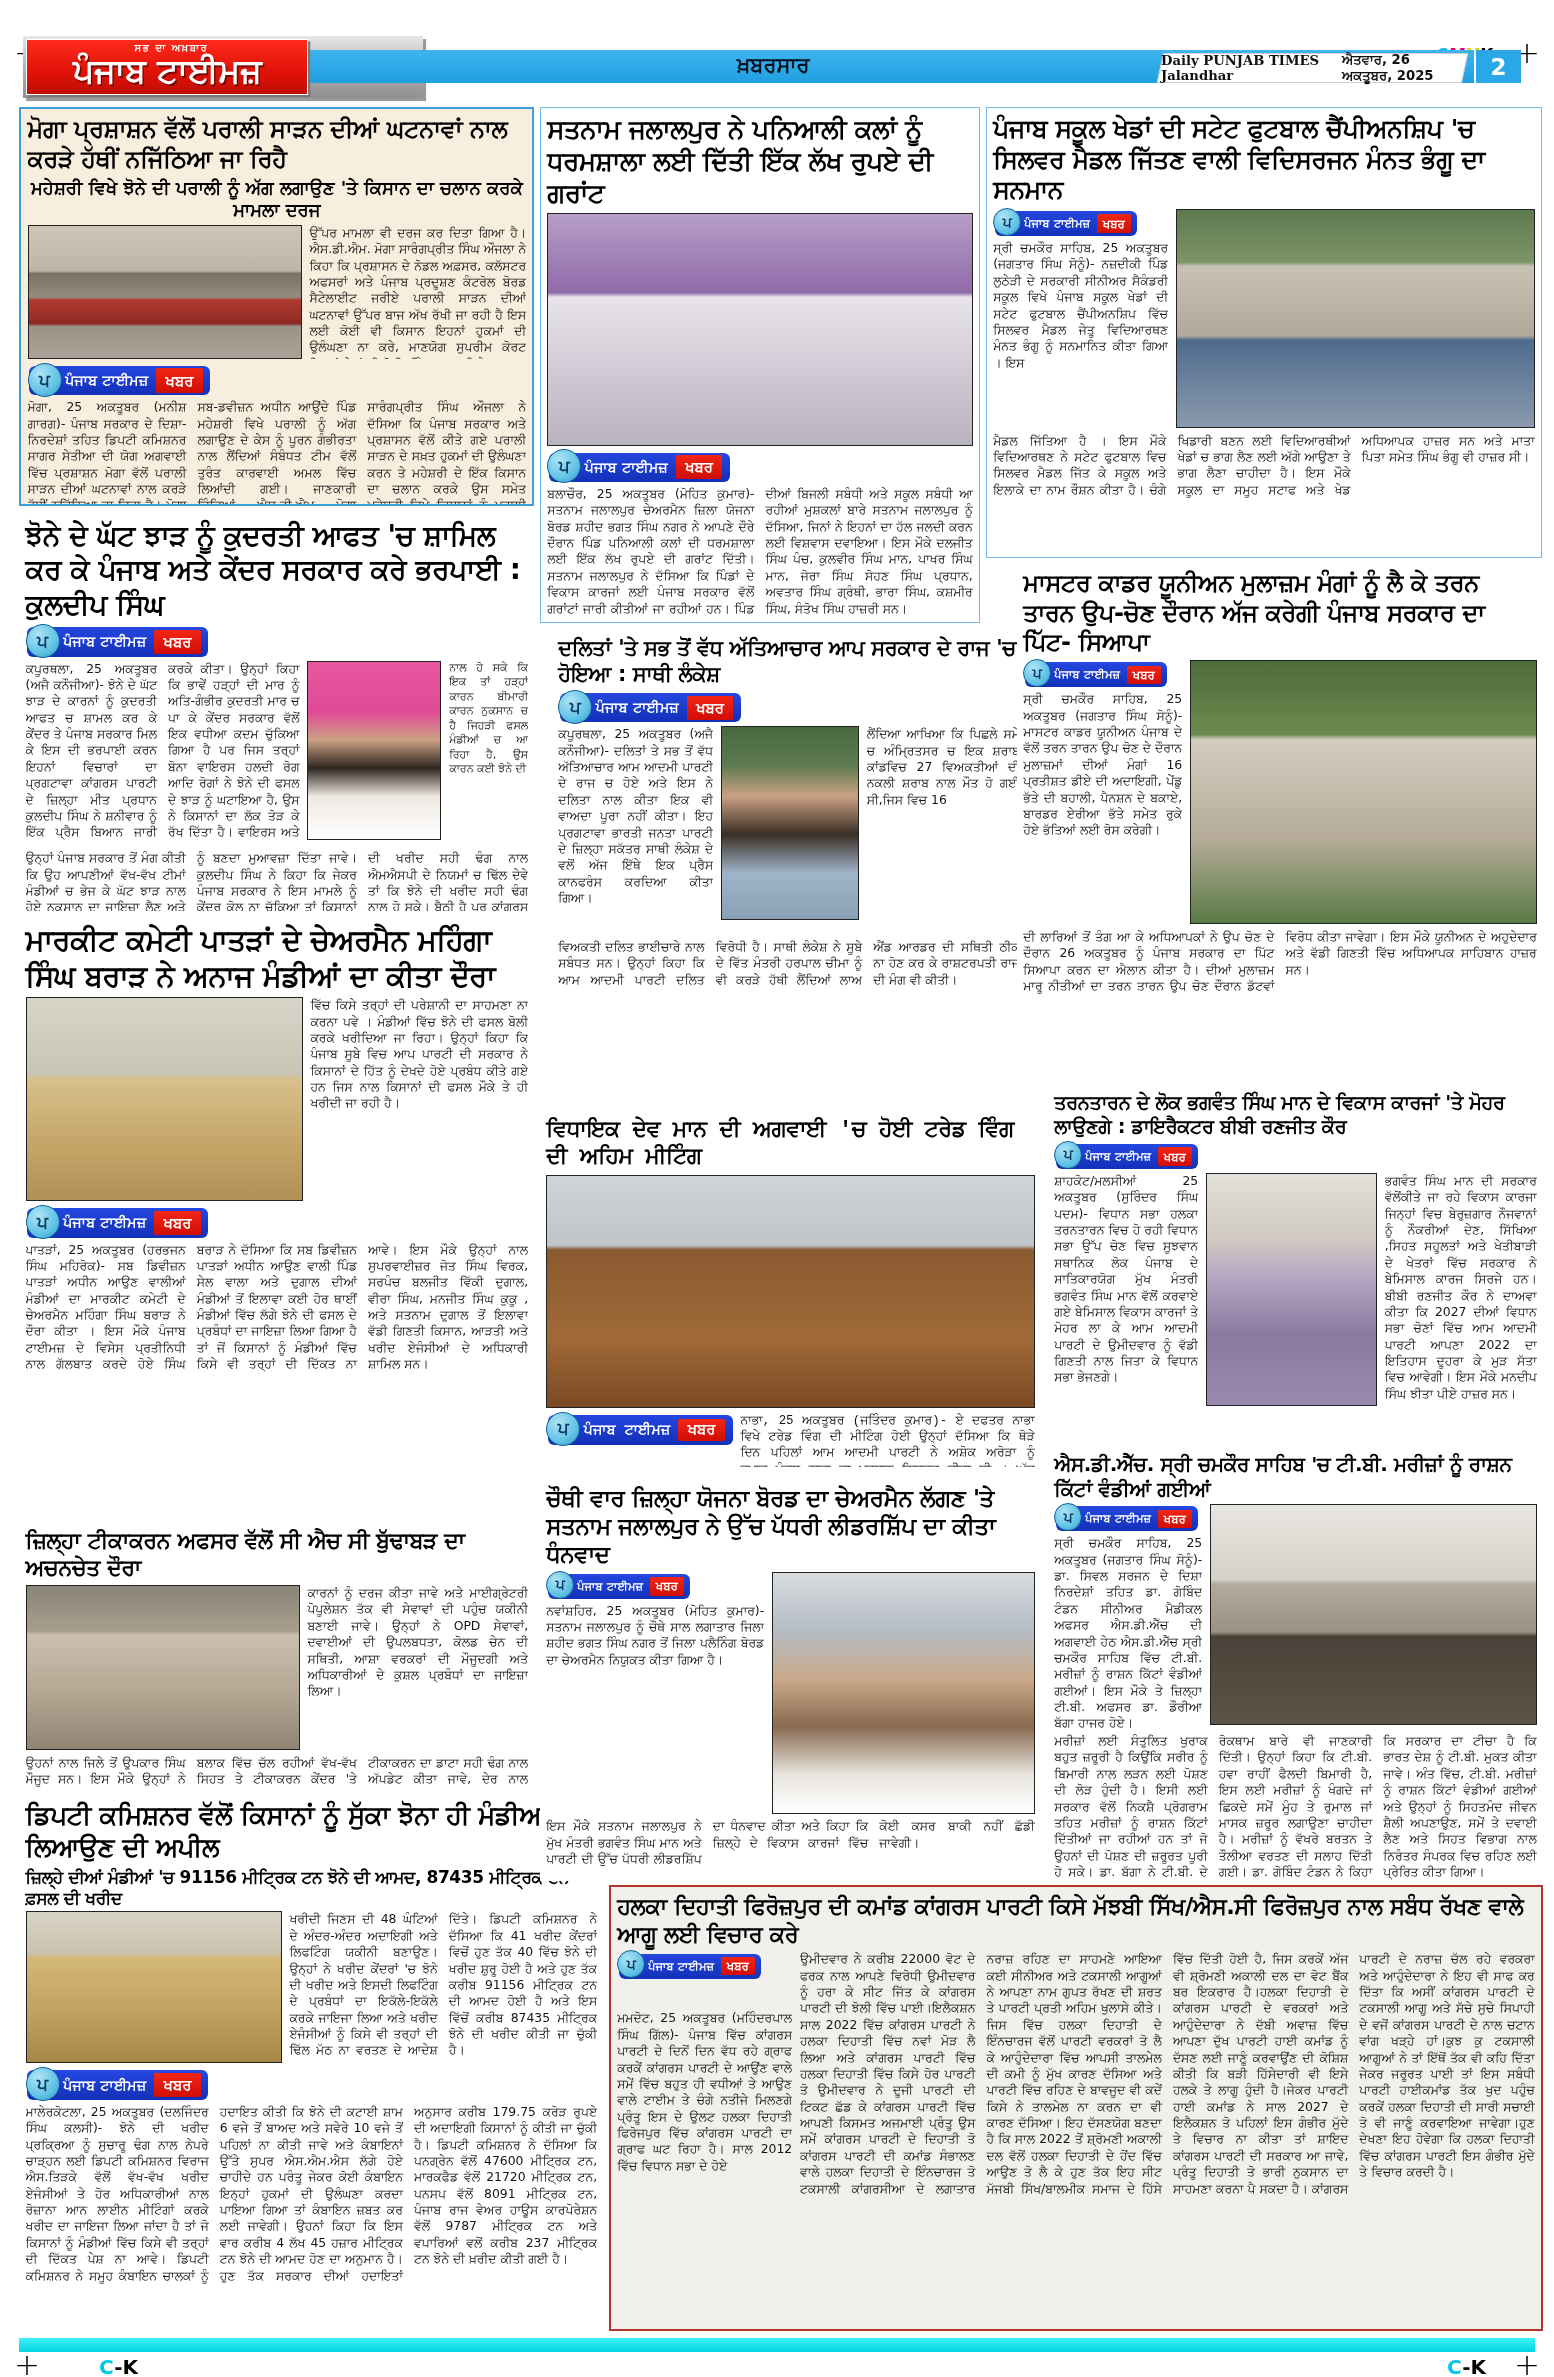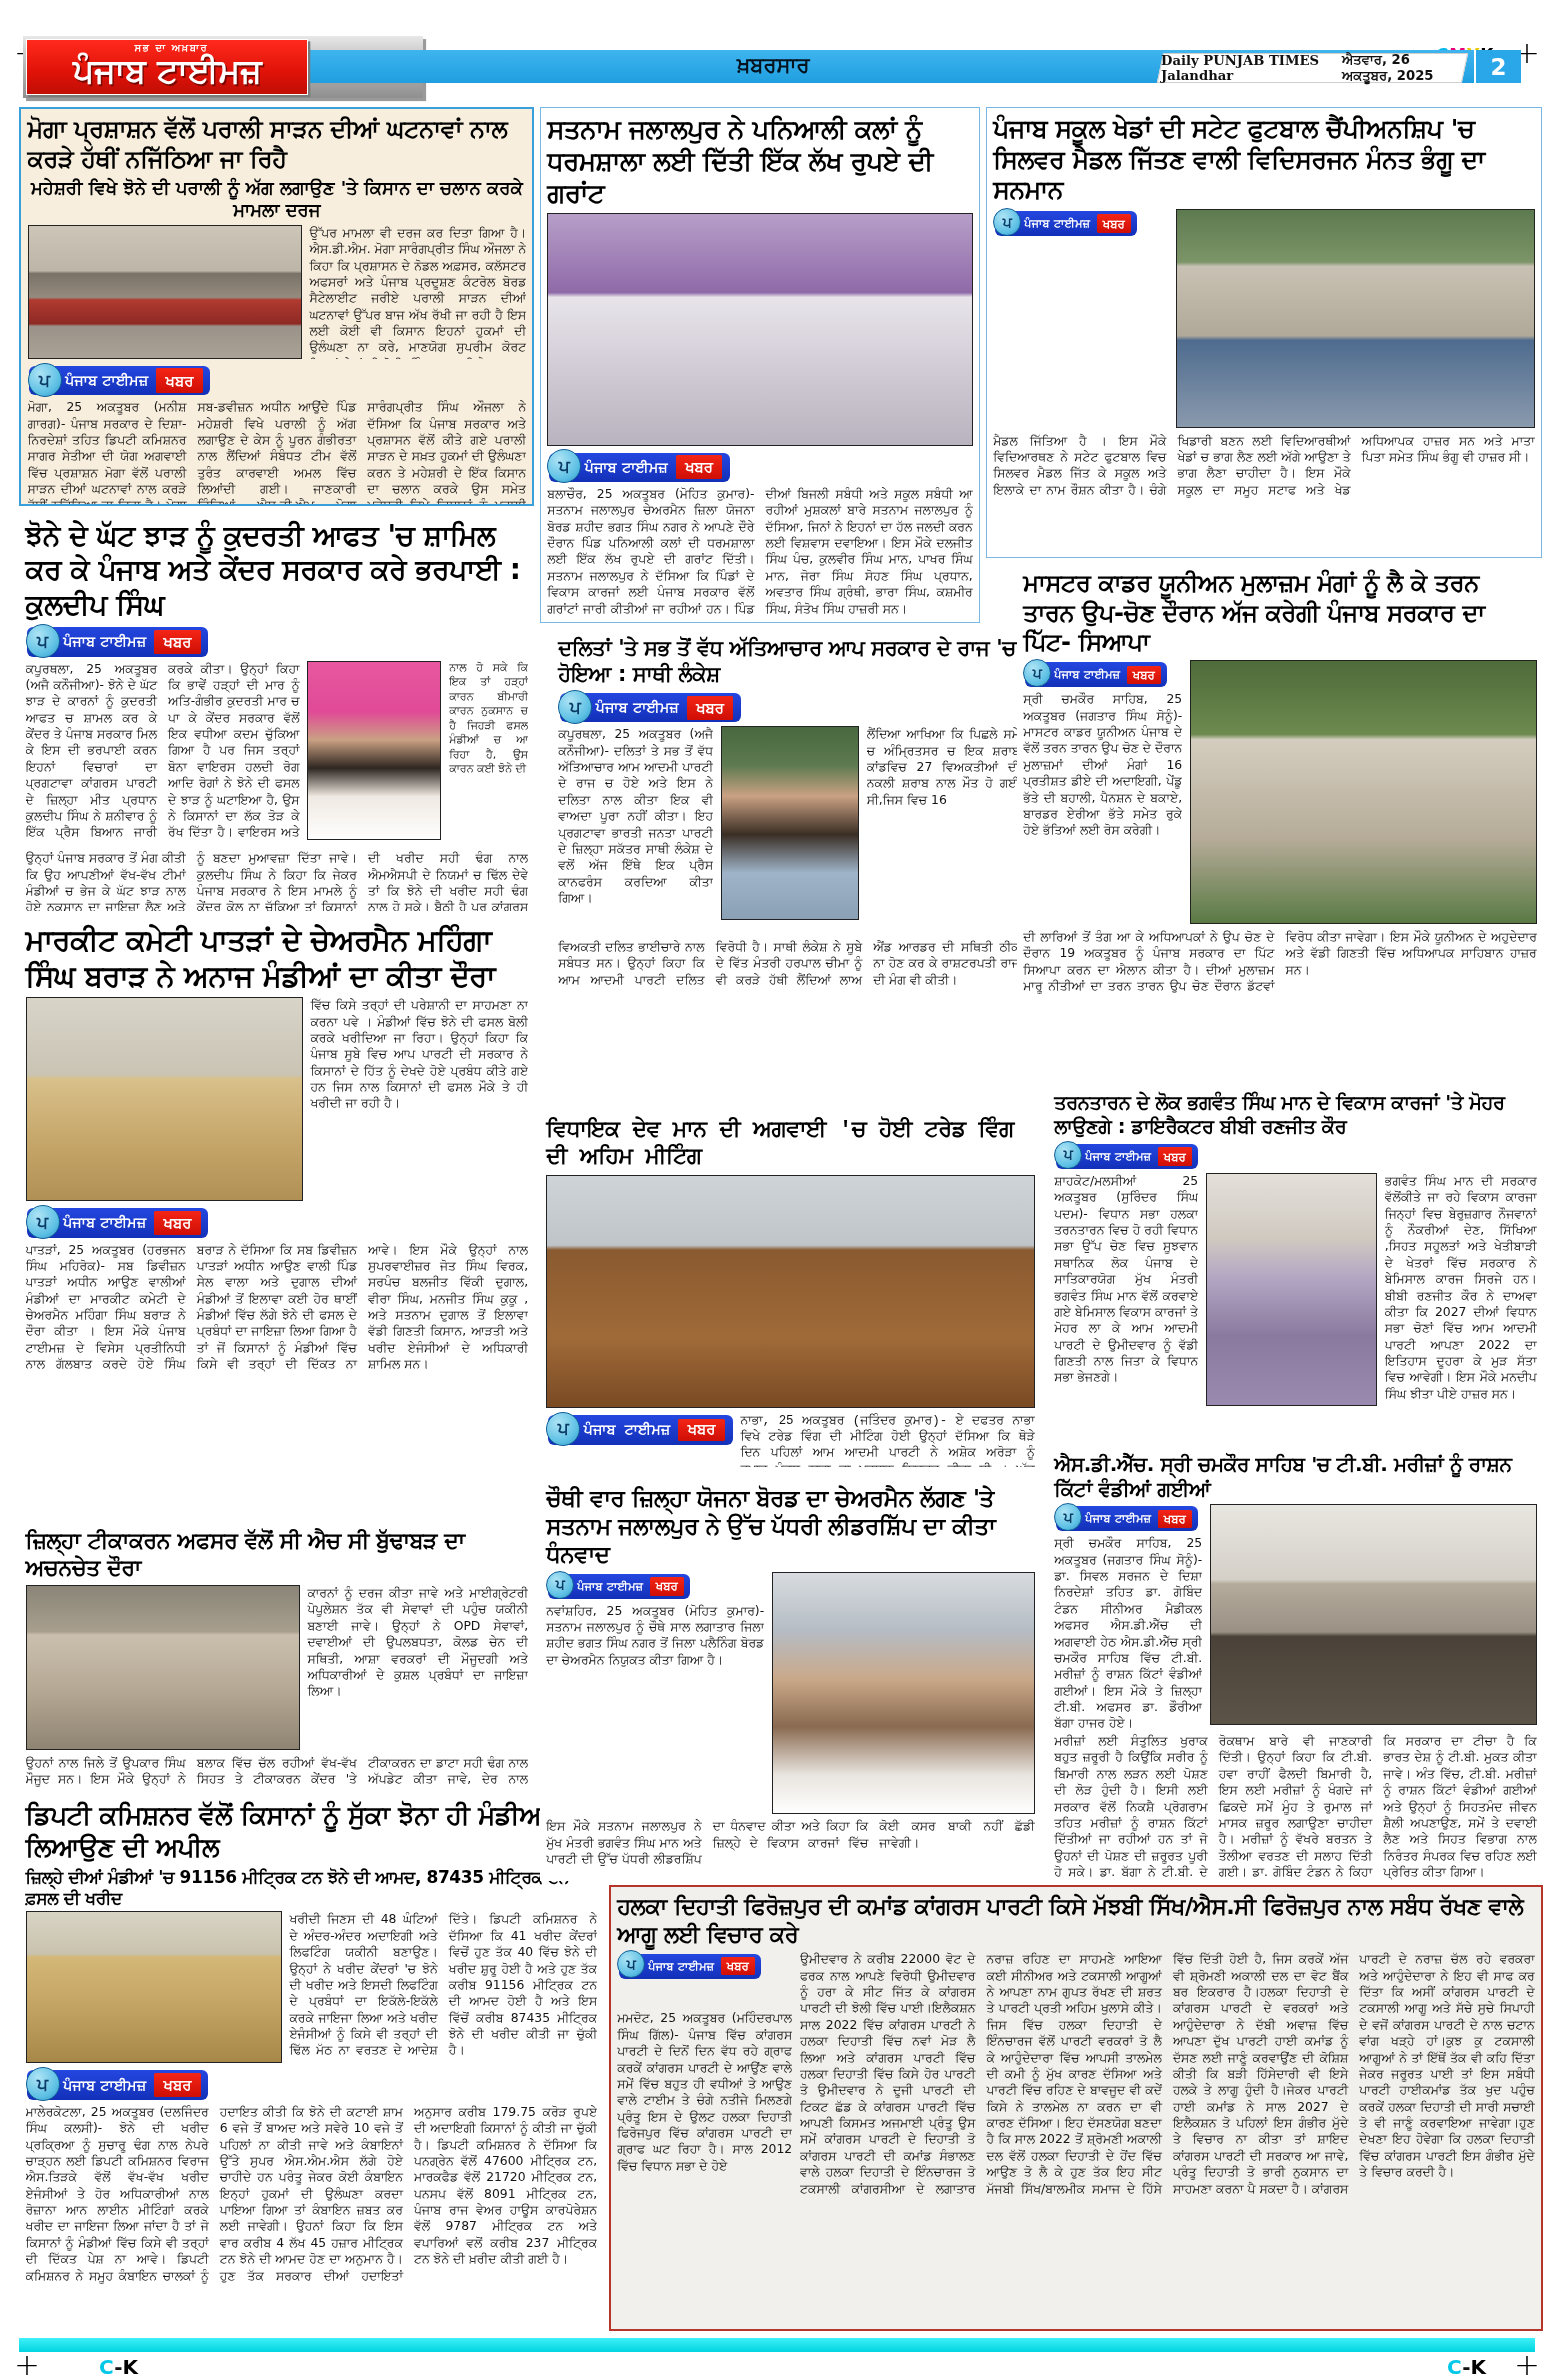--- a/index.html
+++ b/index.html
@@ -255,20 +255,21 @@
     <div class="hl ctr" style="font-size:25px;">ਪੰਜਾਬ ਸਕੂਲ ਖੇਡਾਂ ਦੀ ਸਟੇਟ ਫੁਟਬਾਲ ਚੈਂਪੀਅਨਸ਼ਿਪ 'ਚ ਸਿਲਵਰ ਮੈਡਲ ਜਿੱਤਣ ਵਾਲੀ ਵਿਦਿਸਰਜਨ ਮੰਨਤ ਭੰਗੂ ਦਾ ਸਨਮਾਨ</div>
     <div class="mrow">
       <div style="width:175px;">
         <div class="badge sm">
           <span class="badge-circle">
               <span>ਪ</span>
             </span>
           <span class="badge-paper">ਪੰਜਾਬ ਟਾਈਮਜ਼</span>
           <span class="badge-tag">ਖਬਰ</span>
         </div>
+        <div class="body-txt" style="height:187px;">ਸ੍ਰੀ ਚਮਕੌਰ ਸਾਹਿਬ, 25 ਅਕਤੂਬਰ (ਜਗਤਾਰ ਸਿੰਘ ਸੋਨੂੰ)- ਨਜ਼ਦੀਕੀ ਪਿੰਡ ਲੁਠੇੜੀ ਦੇ ਸਰਕਾਰੀ ਸੀਨੀਅਰ ਸੈਕੰਡਰੀ ਸਕੂਲ ਵਿਖੇ ਪੰਜਾਬ ਸਕੂਲ ਖੇਡਾਂ ਦੀ ਸਟੇਟ ਫੁਟਬਾਲ ਚੈਂਪੀਅਨਸ਼ਿਪ ਵਿੱਚ ਸਿਲਵਰ ਮੈਡਲ ਜੇਤੂ ਵਿਦਿਆਰਥਣ ਮੰਨਤ ਭੰਗੂ ਨੂੰ ਸਨਮਾਨਿਤ ਕੀਤਾ ਗਿਆ । ਇਸ</div>
       </div>
       <div class="photo ph-school" style="flex:1;height:219px;"></div>
     </div>
     <div class="body-txt cols3" style="height:132px;">ਮੈਡਲ ਜਿੱਤਿਆ ਹੈ । ਇਸ ਮੌਕੇ ਵਿਦਿਆਰਥਣ ਨੇ ਸਟੇਟ ਫੁਟਬਾਲ ਵਿਚ ਸਿਲਵਰ ਮੈਡਲ ਜਿੱਤ ਕੇ ਸਕੂਲ ਅਤੇ ਇਲਾਕੇ ਦਾ ਨਾਮ ਰੌਸ਼ਨ ਕੀਤਾ ਹੈ। ਚੰਗੇ ਖਿਡਾਰੀ ਬਣਨ ਲਈ ਵਿਦਿਆਰਥੀਆਂ ਖੇਡਾਂ ਚ ਭਾਗ ਲੈਣ ਲਈ ਅੱਗੇ ਆਉਣਾ ਤੇ ਭਾਗ ਲੈਣਾ ਚਾਹੀਦਾ ਹੈ। ਇਸ ਮੌਕੇ ਸਕੂਲ ਦਾ ਸਮੂਹ ਸਟਾਫ ਅਤੇ ਖੇਡ ਅਧਿਆਪਕ ਹਾਜ਼ਰ ਸਨ ਅਤੇ ਮਾਤਾ ਪਿਤਾ ਸਮੇਤ ਸਿੰਘ ਭੰਗੂ ਵੀ ਹਾਜ਼ਰ ਸੀ।</div>
   </div>
 
   <div class="article" style="left:1017px;top:563px;width:526px;height:518px;">
     <div class="hl" style="font-size:24px;">ਮਾਸਟਰ ਕਾਡਰ ਯੂਨੀਅਨ ਮੁਲਾਜ਼ਮ ਮੰਗਾਂ ਨੂੰ ਲੈ ਕੇ ਤਰਨ ਤਾਰਨ ਉਪ-ਚੋਣ ਦੌਰਾਨ ਅੱਜ ਕਰੇਗੀ ਪੰਜਾਬ ਸਰਕਾਰ ਦਾ ਪਿੱਟ- ਸਿਆਪਾ</div>
     <div class="mrow">
       <div style="width:159px;">
@@ -276,21 +277,21 @@
           <span class="badge-circle">
               <span>ਪ</span>
             </span>
           <span class="badge-paper">ਪੰਜਾਬ ਟਾਈਮਜ਼</span>
           <span class="badge-tag">ਖਬਰ</span>
         </div>
         <div class="body-txt" style="height:233px;">ਸ੍ਰੀ ਚਮਕੌਰ ਸਾਹਿਬ, 25 ਅਕਤੂਬਰ (ਜਗਤਾਰ ਸਿੰਘ ਸੋਨੂੰ)- ਮਾਸਟਰ ਕਾਡਰ ਯੂਨੀਅਨ ਪੰਜਾਬ ਦੇ ਵੱਲੋਂ ਤਰਨ ਤਾਰਨ ਉਪ ਚੋਣ ਦੇ ਦੌਰਾਨ ਮੁਲਾਜ਼ਮਾਂ ਦੀਆਂ ਮੰਗਾਂ 16 ਪ੍ਰਤੀਸ਼ਤ ਡੀਏ ਦੀ ਅਦਾਇਗੀ, ਪੇਂਡੂ ਭੱਤੇ ਦੀ ਬਹਾਲੀ, ਪੈਨਸ਼ਨ ਦੇ ਬਕਾਏ, ਬਾਰਡਰ ਏਰੀਆ ਭੱਤੇ ਸਮੇਤ ਰੁਕੇ ਹੋਏ ਭੱਤਿਆਂ ਲਈ ਰੋਸ ਕਰੇਗੀ।</div>
       </div>
       <div class="photo ph-fists" style="flex:1;height:264px;"></div>
     </div>
-    <div class="body-txt cols2" style="height:132px;">ਦੀ ਲਾਰਿਆਂ ਤੋਂ ਤੰਗ ਆ ਕੇ ਅਧਿਆਪਕਾਂ ਨੇ ਉਪ ਚੋਣ ਦੇ ਦੌਰਾਨ 19 ਅਕਤੂਬਰ ਨੂੰ ਪੰਜਾਬ ਸਰਕਾਰ ਦਾ ਪਿੱਟ ਸਿਆਪਾ ਕਰਨ ਦਾ ਐਲਾਨ ਕੀਤਾ ਹੈ। ਦੀਆਂ ਮੁਲਾਜ਼ਮ ਮਾਰੂ ਨੀਤੀਆਂ ਦਾ ਤਰਨ ਤਾਰਨ ਉਪ ਚੋਣ ਦੌਰਾਨ ਡੱਟਵਾਂ ਵਿਰੋਧ ਕੀਤਾ ਜਾਵੇਗਾ। ਇਸ ਮੌਕੇ ਯੂਨੀਅਨ ਦੇ ਅਹੁਦੇਦਾਰ ਅਤੇ ਵੱਡੀ ਗਿਣਤੀ ਵਿੱਚ ਅਧਿਆਪਕ ਸਾਹਿਬਾਨ ਹਾਜ਼ਰ ਸਨ।</div>
+    <div class="body-txt cols2" style="height:132px;">ਦੀ ਲਾਰਿਆਂ ਤੋਂ ਤੰਗ ਆ ਕੇ ਅਧਿਆਪਕਾਂ ਨੇ ਉਪ ਚੋਣ ਦੇ ਦੌਰਾਨ 26 ਅਕਤੂਬਰ ਨੂੰ ਪੰਜਾਬ ਸਰਕਾਰ ਦਾ ਪਿੱਟ ਸਿਆਪਾ ਕਰਨ ਦਾ ਐਲਾਨ ਕੀਤਾ ਹੈ। ਦੀਆਂ ਮੁਲਾਜ਼ਮ ਮਾਰੂ ਨੀਤੀਆਂ ਦਾ ਤਰਨ ਤਾਰਨ ਉਪ ਚੋਣ ਦੌਰਾਨ ਡੱਟਵਾਂ ਵਿਰੋਧ ਕੀਤਾ ਜਾਵੇਗਾ। ਇਸ ਮੌਕੇ ਯੂਨੀਅਨ ਦੇ ਅਹੁਦੇਦਾਰ ਅਤੇ ਵੱਡੀ ਗਿਣਤੀ ਵਿੱਚ ਅਧਿਆਪਕ ਸਾਹਿਬਾਨ ਹਾਜ਼ਰ ਸਨ।</div>
   </div>
 
   <div class="article" style="left:1048px;top:1085px;width:495px;height:356px;">
     <div class="hl" style="font-size:19.4px;">ਤਰਨਤਾਰਨ ਦੇ ਲੋਕ ਭਗਵੰਤ ਸਿੰਘ ਮਾਨ ਦੇ ਵਿਕਾਸ ਕਾਰਜਾਂ 'ਤੇ ਮੋਹਰ ਲਾਉਣਗੇ : ਡਾਇਰੈਕਟਰ ਬੀਬੀ ਰਣਜੀਤ ਕੌਰ</div>
     <div class="badge sm">
       <span class="badge-circle">
           <span>ਪ</span>
         </span>
       <span class="badge-paper">ਪੰਜਾਬ ਟਾਈਮਜ਼</span>
       <span class="badge-tag">ਖਬਰ</span>

